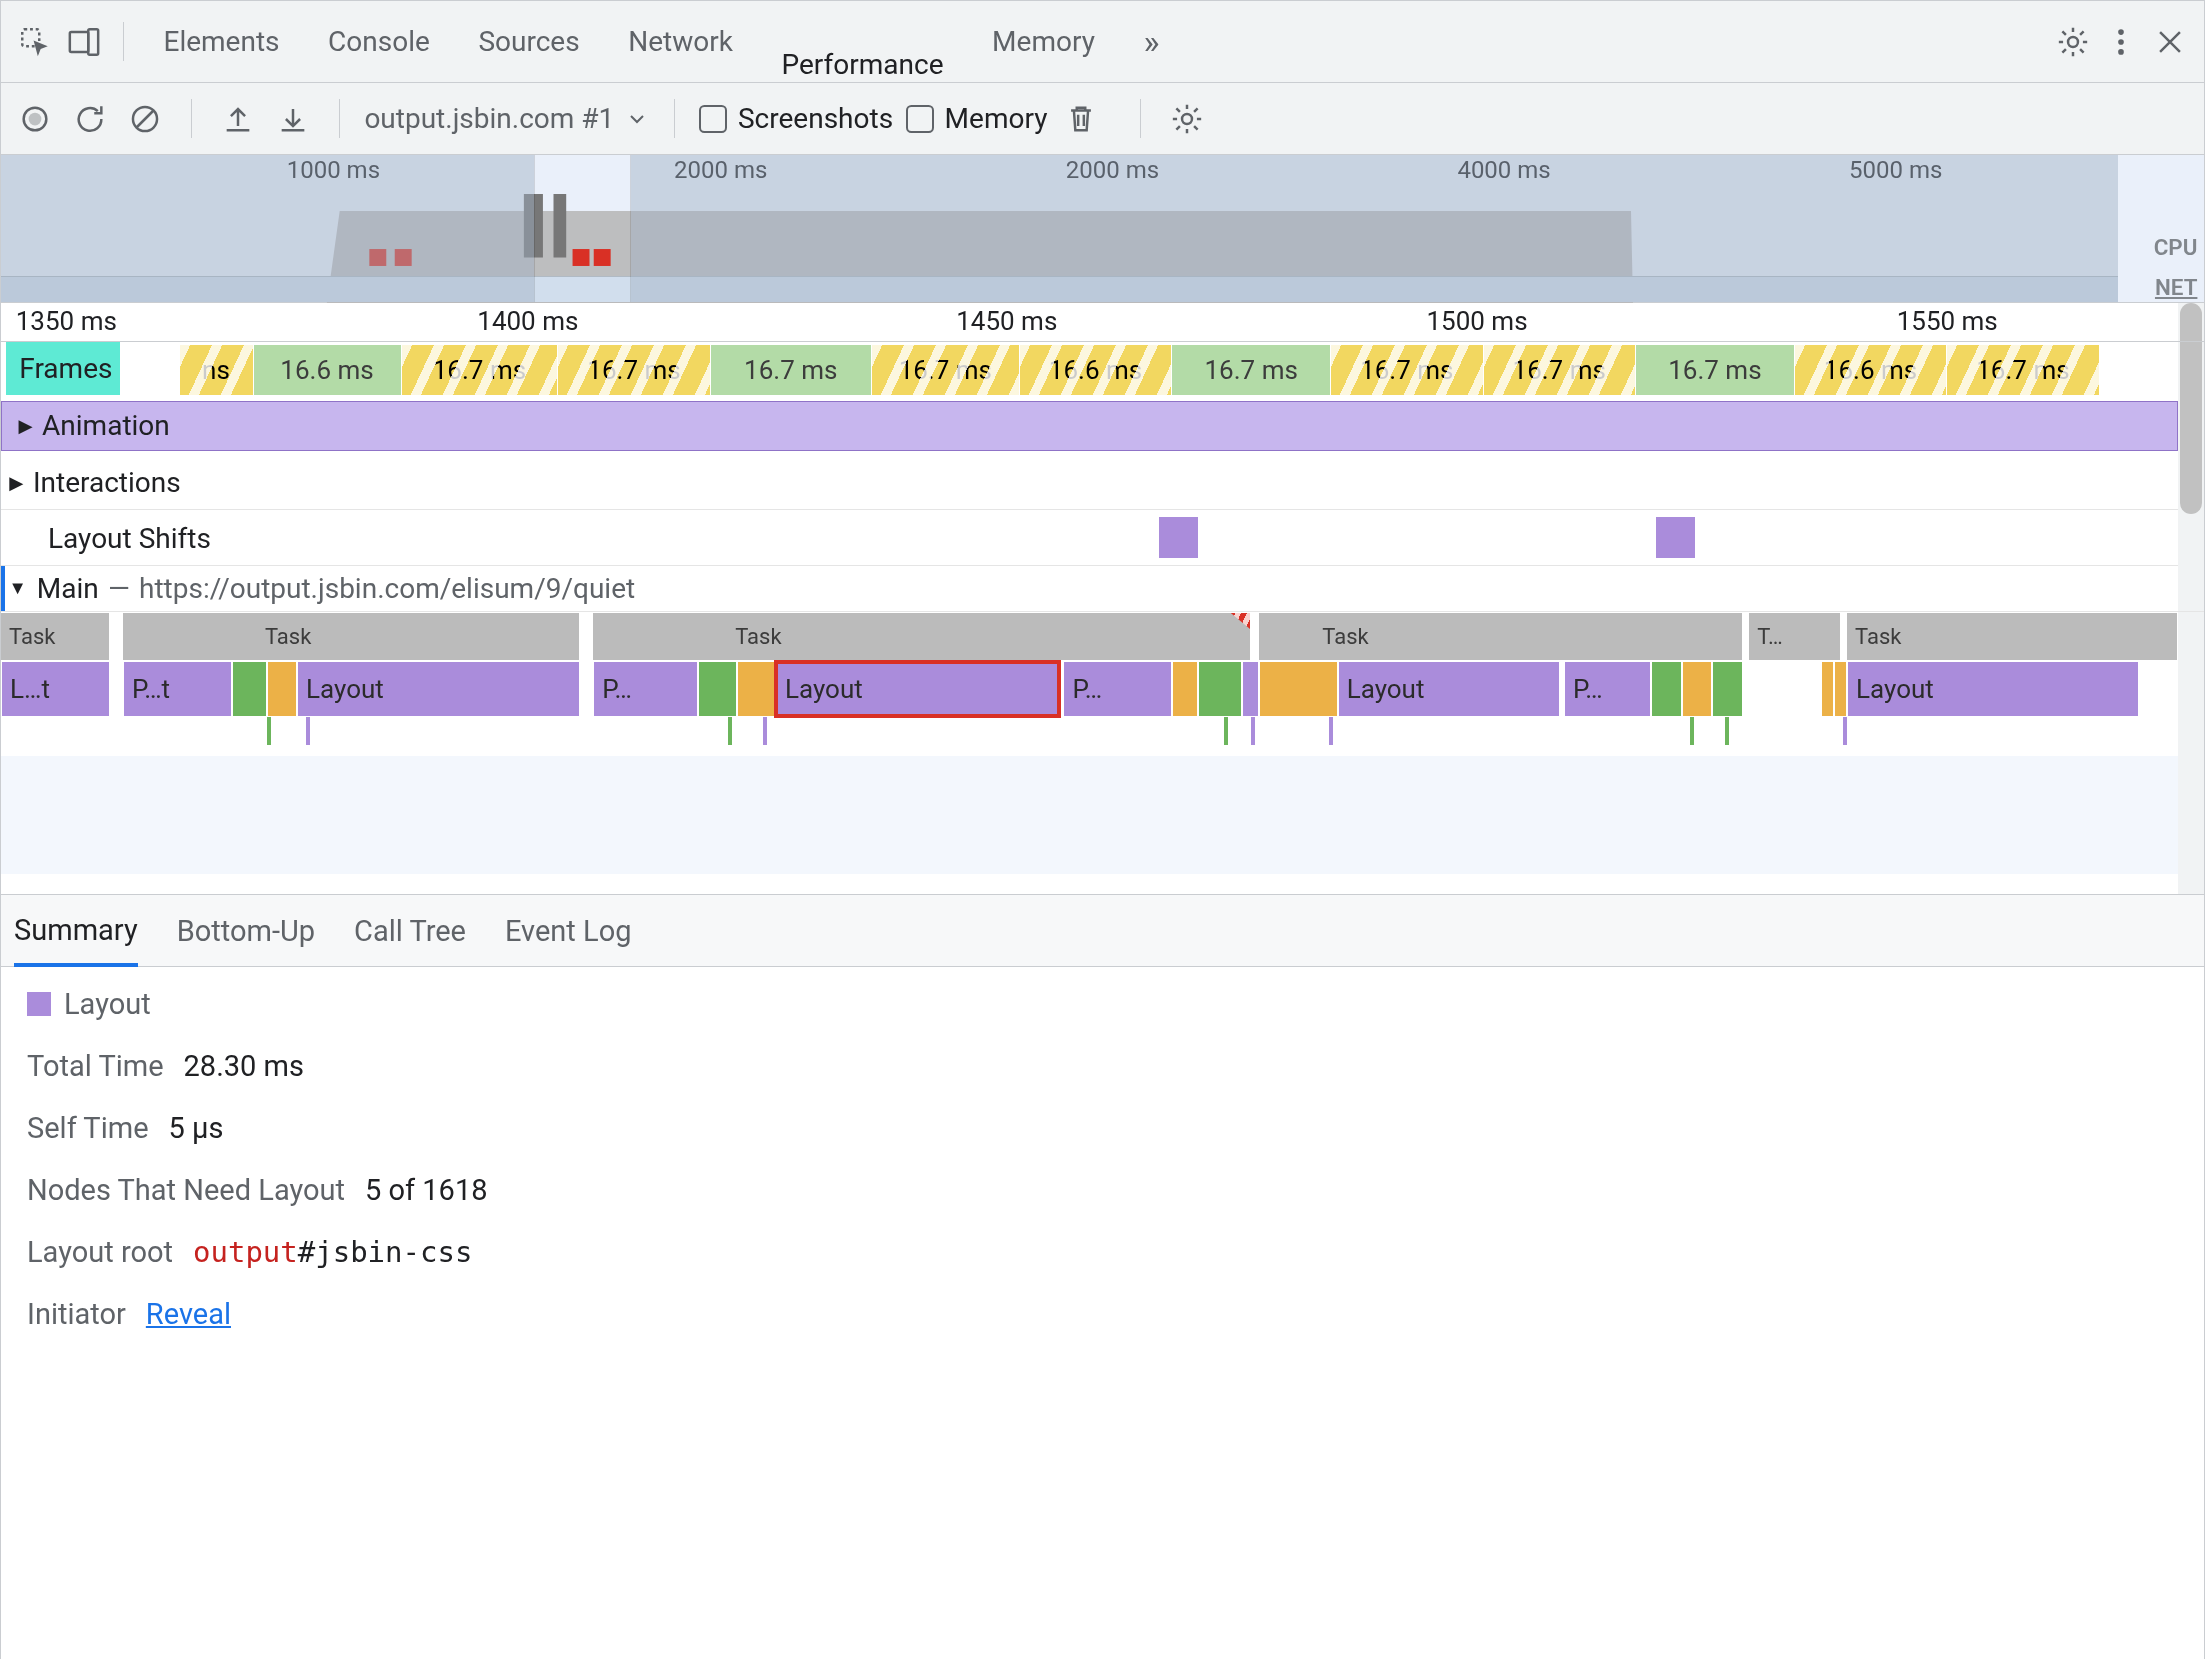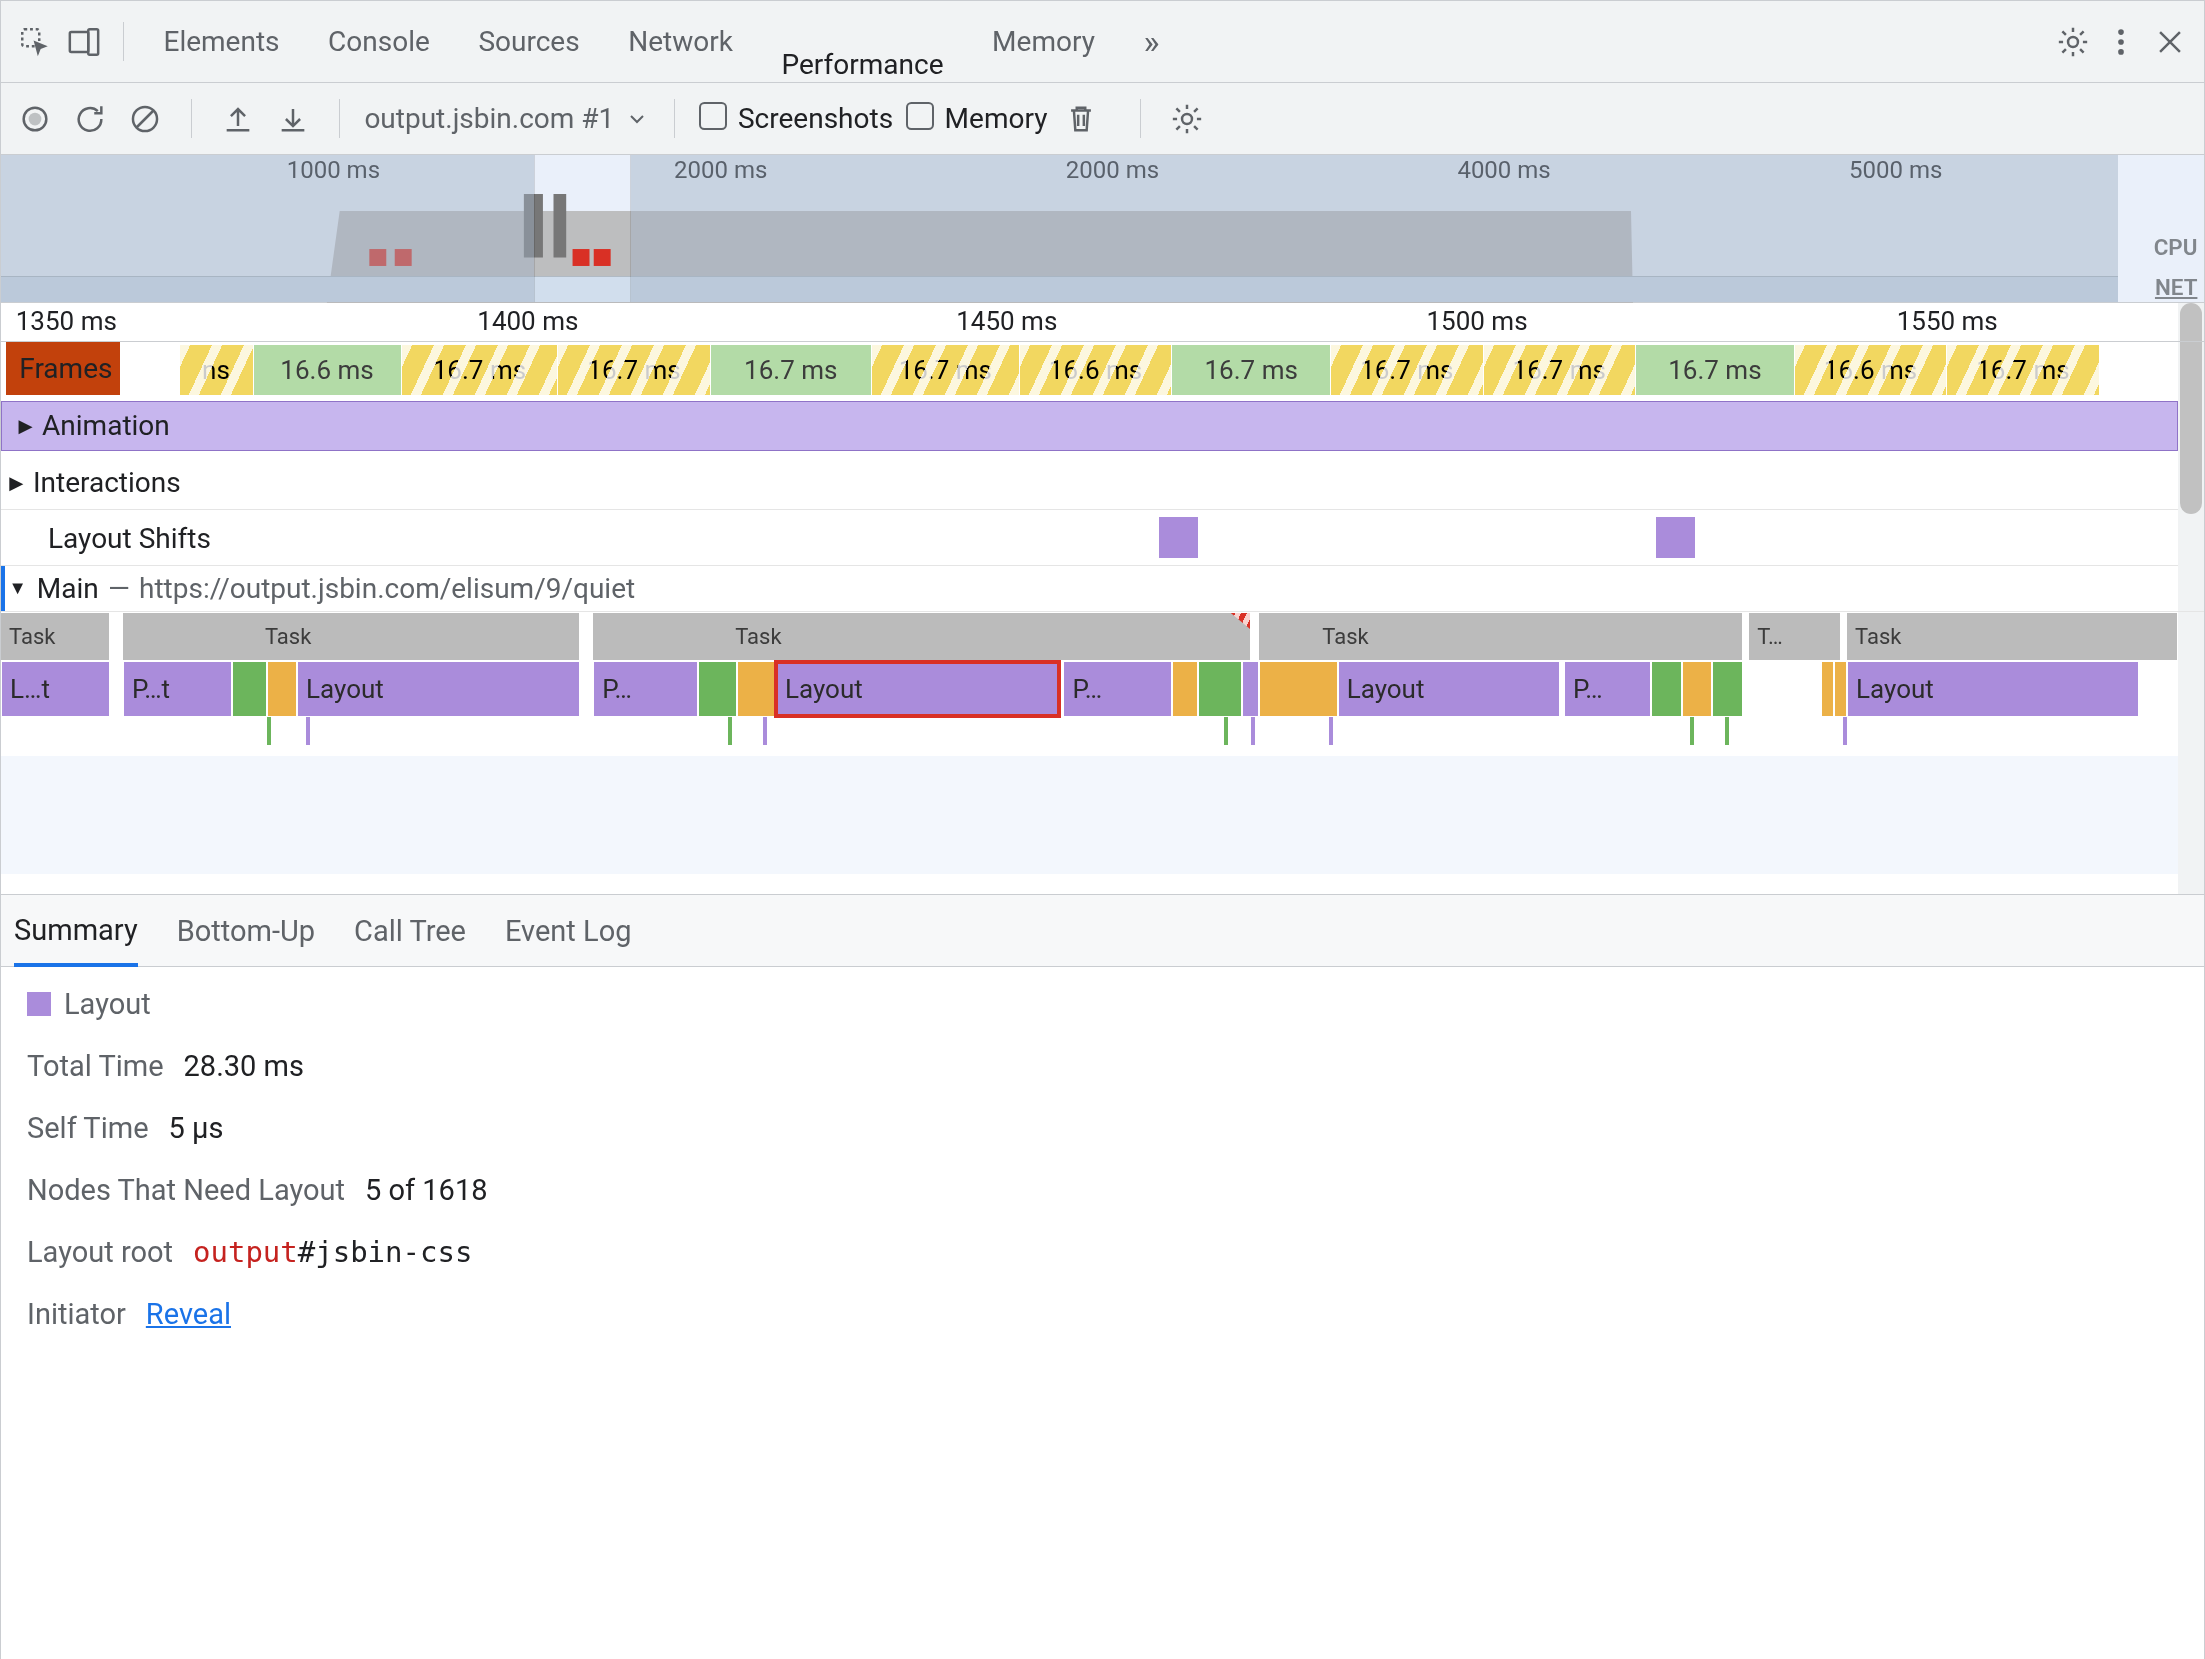--- a/index.html
+++ b/index.html
@@ -35,21 +35,21 @@
   .tabs .tab { padding: 0 21px; height: 100%; display: flex; align-items: center; cursor: pointer; color: var(--text); }
   .tabs .tab.active { color: var(--text-dark); border-bottom: 4px solid var(--tab-active); margin-bottom: -2px; margin-top: 48px; }
   .tabs .spacer { flex: 1; }
   .icon-btn { width: 42px; height: 42px; display: flex; align-items: center; justify-content: center; cursor: pointer; color: var(--text); }
   .icon-btn svg { width: 34px; height: 34px; stroke: currentColor; fill: none; stroke-width: 3.5; }
   .icon-sep { width: 0.7px; height: 39px; background: var(--border); margin: 0 12px; }
 
   
   .toolbar2 { display: flex; align-items: center; height: 72px; background: var(--toolbar-bg); border-bottom: 0.7px solid var(--border); padding: 0 13px; gap: 13px; color: var(--text); font-size: 28px; }
   .toolbar2 .selector { display: flex; align-items: center; gap: 10.5px; color: var(--text); }
-  .toolbar2 .checkbox { display: flex; gap: 10.5px; color: var(--text-dark); }
+  .toolbar2 .checkbox { display: flex; align-items: center; gap: 10.5px; color: var(--text-dark); }
   .chk { width: 28px; height: 28px; border: 2px solid var(--text); border-radius: 5.3px; background: var(--toolbar-bg); }
 
   
   .overview { position: relative; height: 148px; border-bottom: 0.7px solid var(--border); background: #eaf0fa; }
   .ov-label { position: absolute; right: 6.6px; font-size: 22.4px; font-weight: 600; color: #81868c; }
   .ov-cpu { top: 79px; }
   .ov-net { top: 119px; text-decoration: underline; }
   .ov-ticks { position: absolute; top: 1.3px; left: 0; right: 86px; height: 29px; font-size: 24px; color: var(--text-dark); }
   .ov-tick { position: absolute; top: 0; transform: translateX(-50%); }
   .ov-graph { position: absolute; top: 39px; left: 0; right: 86px; bottom: 33px; }
@@ -66,21 +66,21 @@
   .tl-ruler .rt { position: absolute; top: 2.6px; transform: translateX(-50%); }
   .tl-ruler-bg { position: absolute; inset: 0; right: 26px; }
   .track-arrow { font-size: 18.4px; display: inline-block; width: 20px; text-align: center; }
 
   
   .frames-row { height: 56px; position: relative; margin-right: 26px; }
   .frame-cell { position: absolute; top: 2.6px; bottom: 2.6px; display: flex; align-items: center; justify-content: center; font-size: 26px; overflow: hidden; white-space: nowrap; border-right: 1.3px solid #fff; }
   .frame-cell.bad { background: var(--yellow); color: #000000; }
   .frame-cell.bad::before, .frame-cell.bad::after { content: ""; position: absolute; inset: 0; background: repeating-linear-gradient(115deg, rgba(255,255,255,0.55) 0 9.2px, transparent 9.2px 29px); }
   .frame-cell.good { background: var(--green-frame); color: #3c3c3c; }
-  .frames-label { position: absolute; left: 5.3px; top: 0; bottom: 2.6px; z-index: 3; background: #c2410c; display: flex; align-items: center; padding: 0 8px 0 13px; font-size: 28px; }
+  .frames-label { position: absolute; left: 5.3px; top: 0; bottom: 2.6px; z-index: 3; background: #5eead4; display: flex; align-items: center; padding: 0 8px 0 13px; font-size: 28px; }
 
   
   .anim-row { height: 56px; position: relative; margin-right: 26px; }
   .anim-bar { position: absolute; top: 2.6px; bottom: 2.6px; left: 0; right: 0; background: var(--purple-light); border: 0.7px solid #8f73c7; }
   .anim-label { position: absolute; left: 5.3px; top: 50%; transform: translateY(-50%); z-index: 3; background: var(--purple-light); padding: 1.3px 9.2px; font-size: 28px; display: flex; align-items: center; gap: 6.6px; }
 
   
   .simple-row { height: 56px; position: relative; margin-right: 26px; border-bottom: 0.7px solid #e5e5e5; }
   .simple-label { position: absolute; left: 5.3px; top: 50%; transform: translateY(-50%); font-size: 28px; display: flex; align-items: center; gap: 6.6px; }
   .ls-block { position: absolute; top: 6.6px; bottom: 6.6px; width: 39px; background: var(--purple); }

